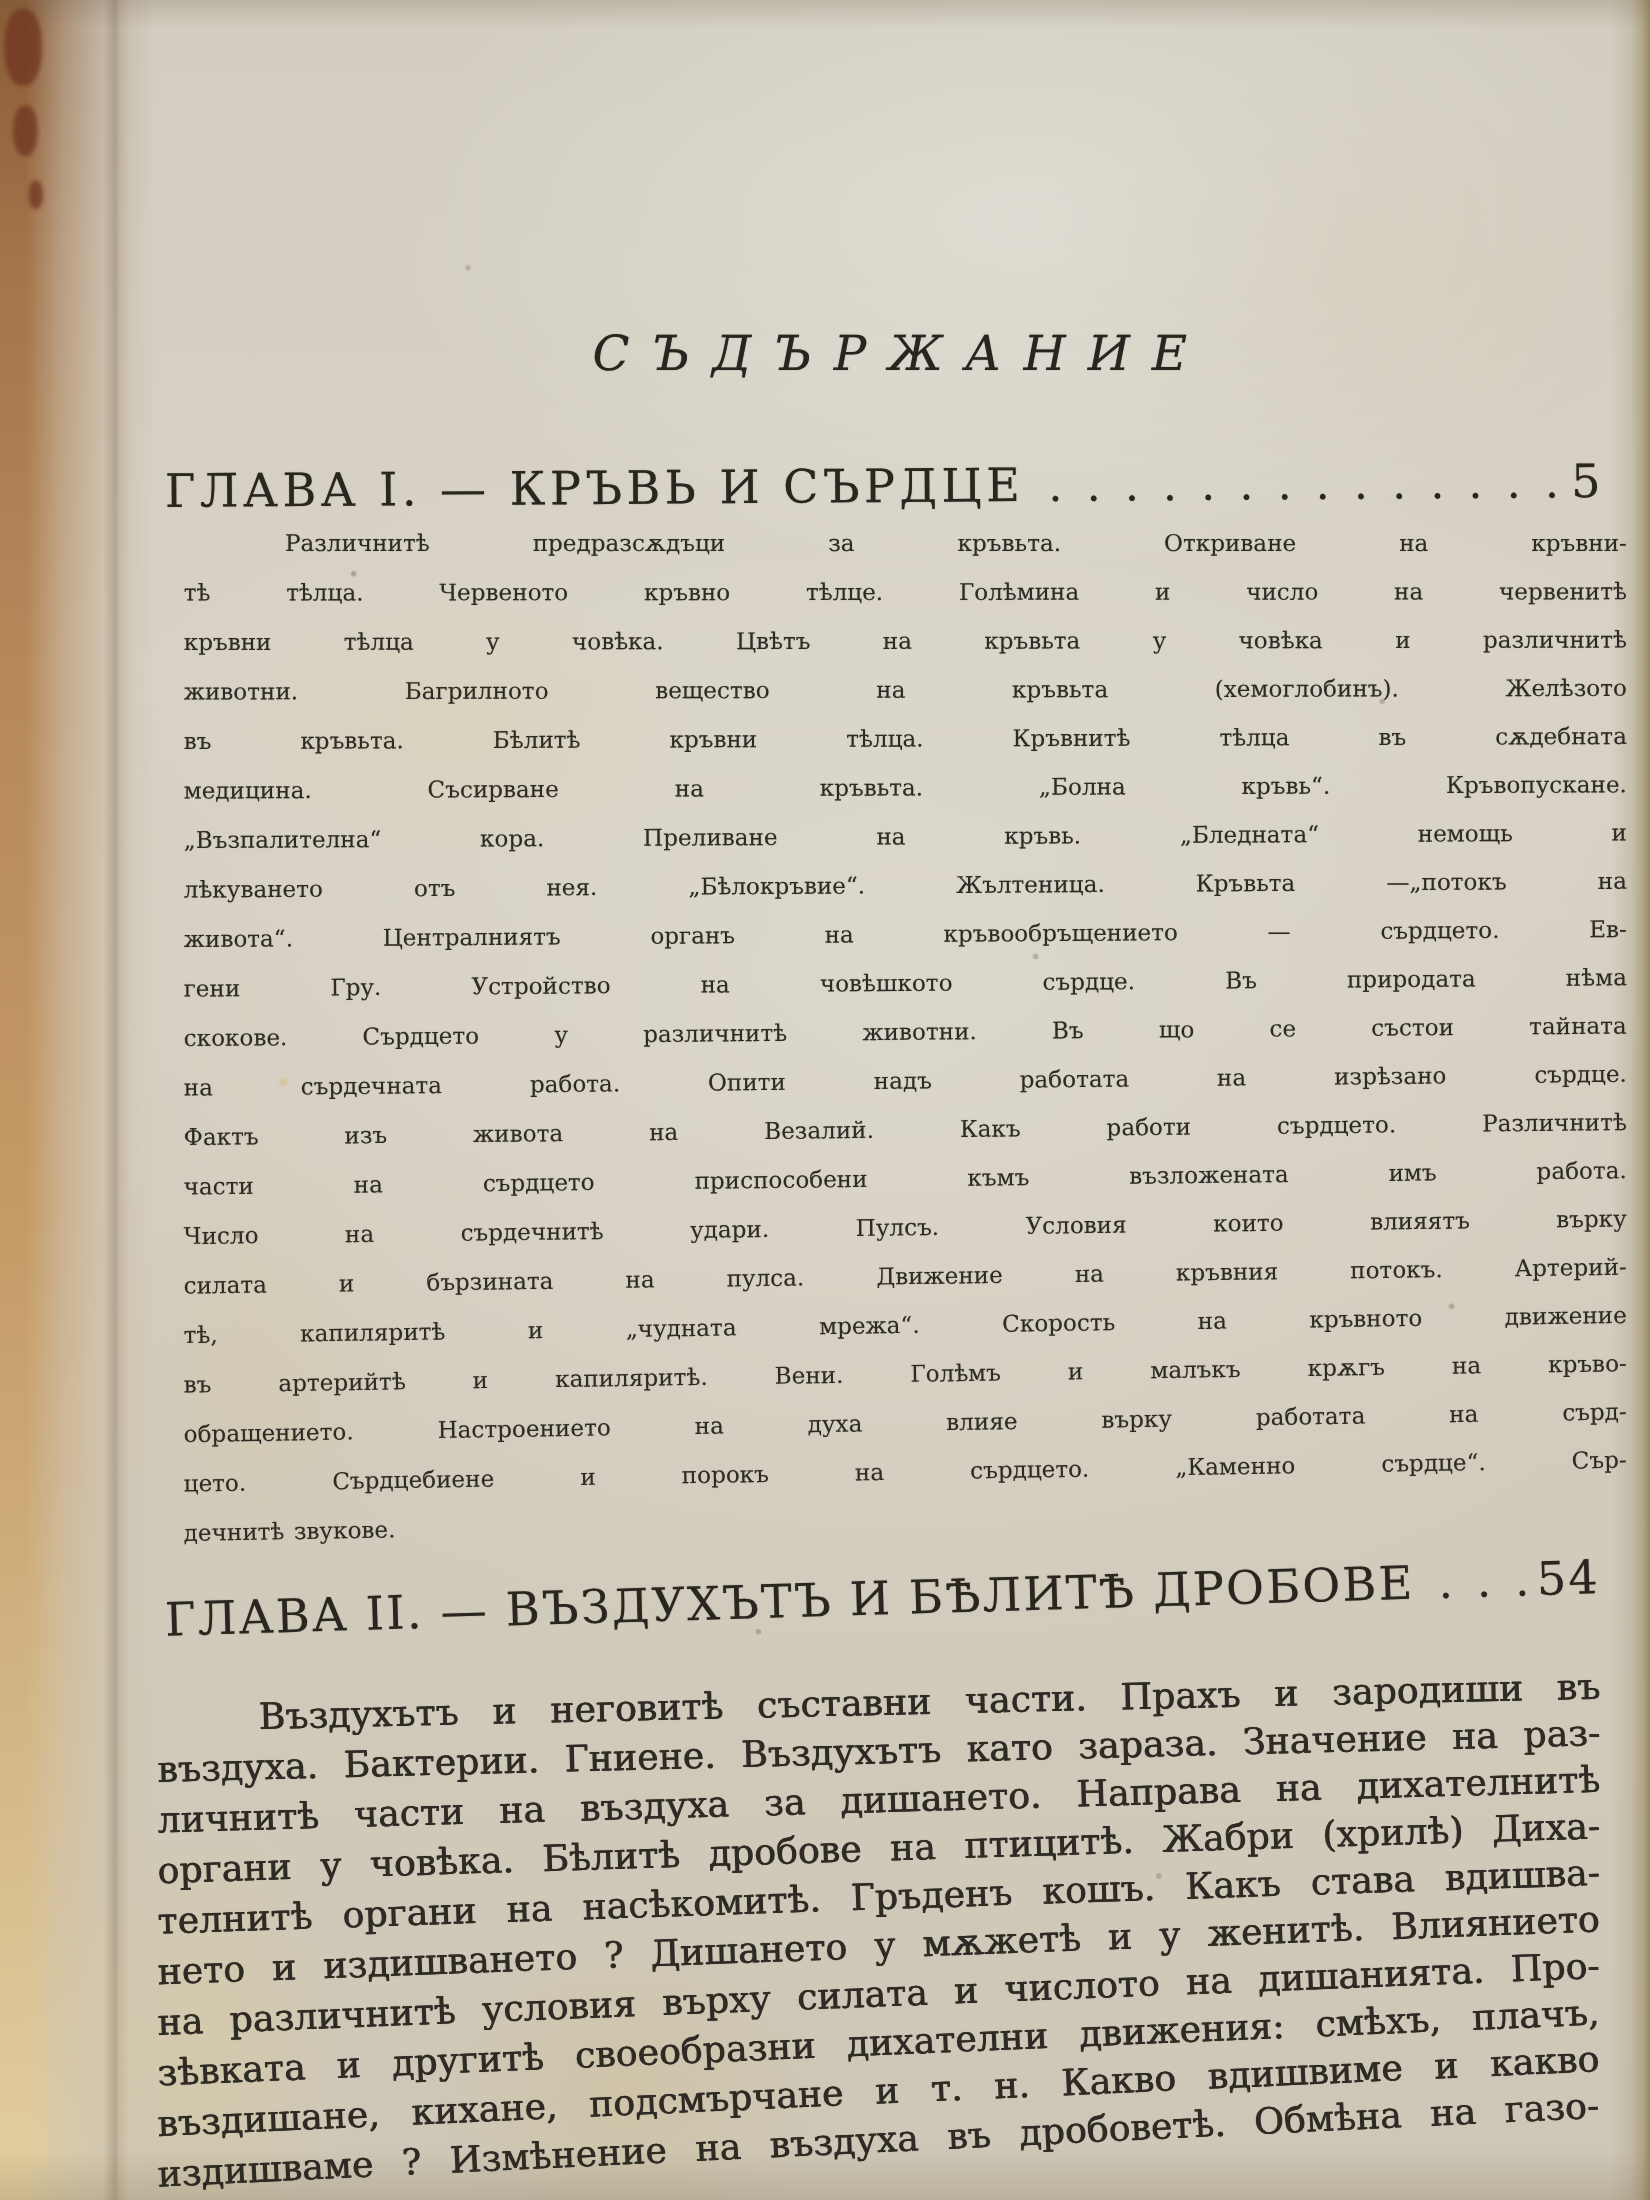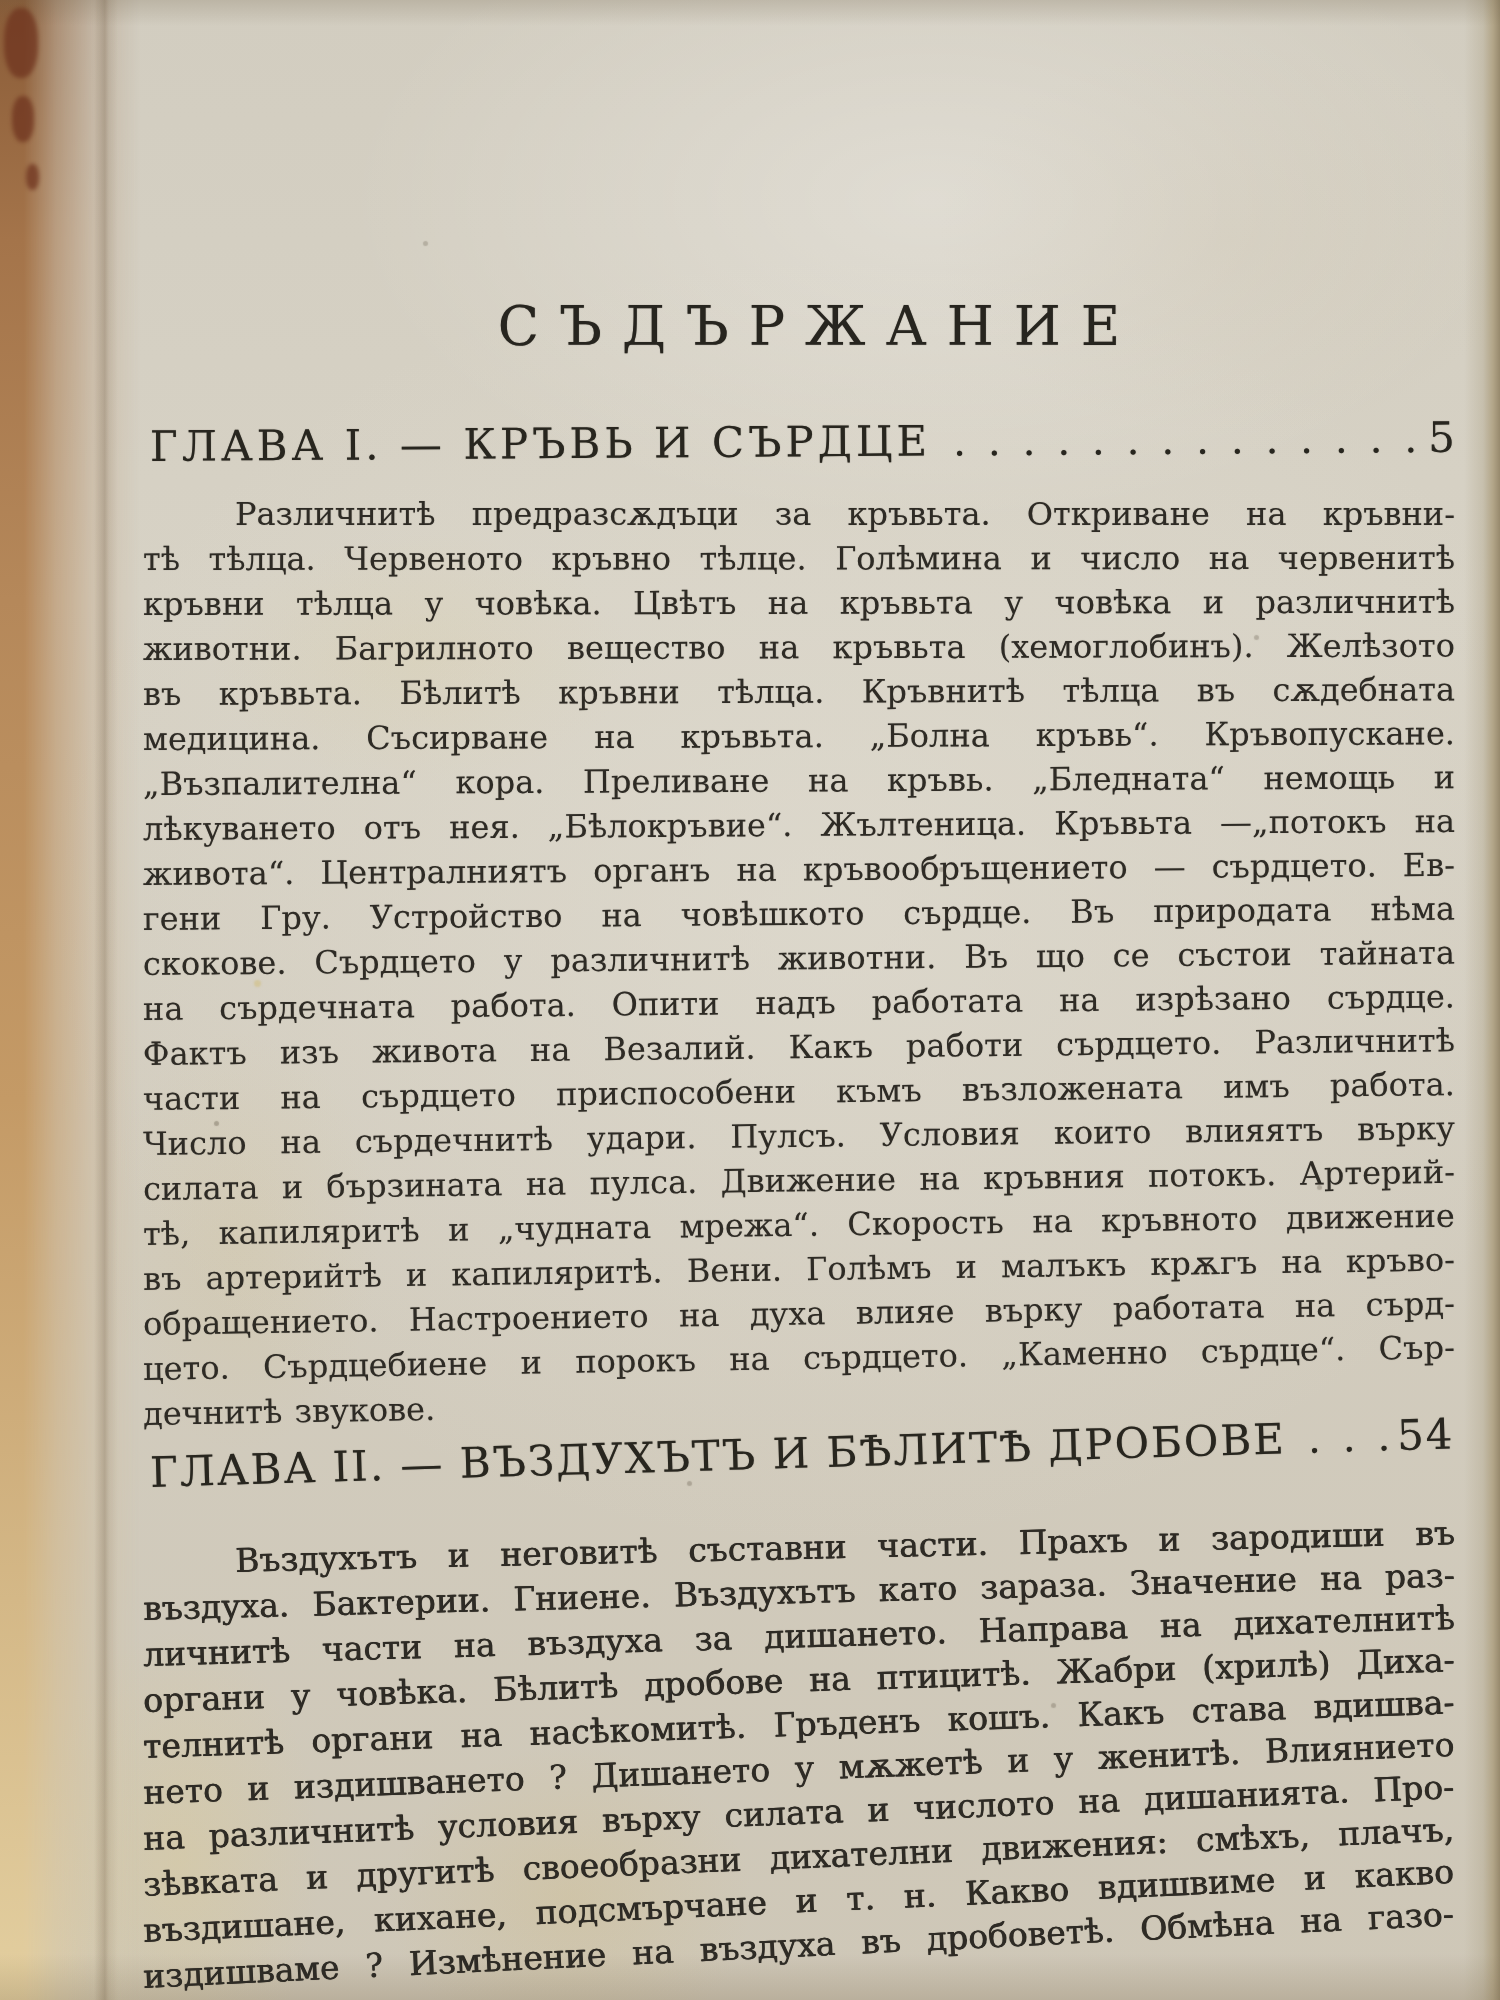--- a/index.html
+++ b/index.html
@@ -47,36 +47,36 @@
       215px 1122px 1px 1px rgba(70,58,42,.30),
       688px 1482px 1px 1px rgba(70,58,42,.26),
       1052px 1704px 1px 1px rgba(70,58,42,.25),
       424px 242px 1px 1px rgba(70,58,42,.22),
       1318px 1186px 1px 1px rgba(70,58,42,.26),
       256px 982px 2px 2px rgba(208,186,110,.45);
   }
   .content{position:absolute;left:0;top:0;width:100%;height:100%;z-index:5;color:#2e2b25;}
   .title{
     position:absolute;left:143px;top:300px;width:1312px;box-sizing:border-box;padding-left:40px;
-    text-align:center;font-size:54px;line-height:1;letter-spacing:20px;color:#27251f;
-    text-shadow:0 0 1px rgba(40,35,28,.55);white-space:nowrap;
+    text-align:center;font-size:44px;line-height:1;letter-spacing:20px;color:#27251f;
+    text-shadow:0 0 1px rgba(40,35,28,.55);white-space:nowrap;font-style:italic;
   }
   .heading{
     position:absolute;left:150px;width:1305px;display:flex;align-items:baseline;
     font-size:42px;line-height:1;color:#28261f;white-space:nowrap;
     text-shadow:0 0 1px rgba(40,35,28,.5);transform-origin:left center;
   }
   .heading .label{flex:0 0 auto;letter-spacing:4px;}
   .heading .leader{flex:1 1 auto;overflow:hidden;letter-spacing:22px;padding:0 16px 0 22px;font-size:40px;}
   .heading .pagenum{flex:0 0 auto;font-size:42px;}
   .h1{top:426px;transform:rotate(-0.4deg);}
   .h2{top:1452px;transform:rotate(-1.7deg);letter-spacing:2px;}
   .h2 .label{letter-spacing:2px;}
   .summary{position:absolute;left:143px;width:1312px;word-spacing:2px;}
-  .s1{top:492px;font-size:32px;line-height:45px;}
+  .s1{top:472px;font-size:21px;line-height:45px;margin-left:24px;}
   .s2{top:1540px;font-size:33px;line-height:46px;}
   .s2 .line{text-shadow:.6px 0 0 currentColor, 0 0 1px rgba(40,35,28,.4);}
   .s1 .line{text-shadow:0 0 1px rgba(40,35,28,.35);}
   .line{text-align:justify;text-align-last:justify;transform-origin:left center;}
   .summary .line:first-child{text-indent:92px;}
   .s1 .line:last-child{text-align-last:left;}
 </style>
 </head>
 <body>
 

